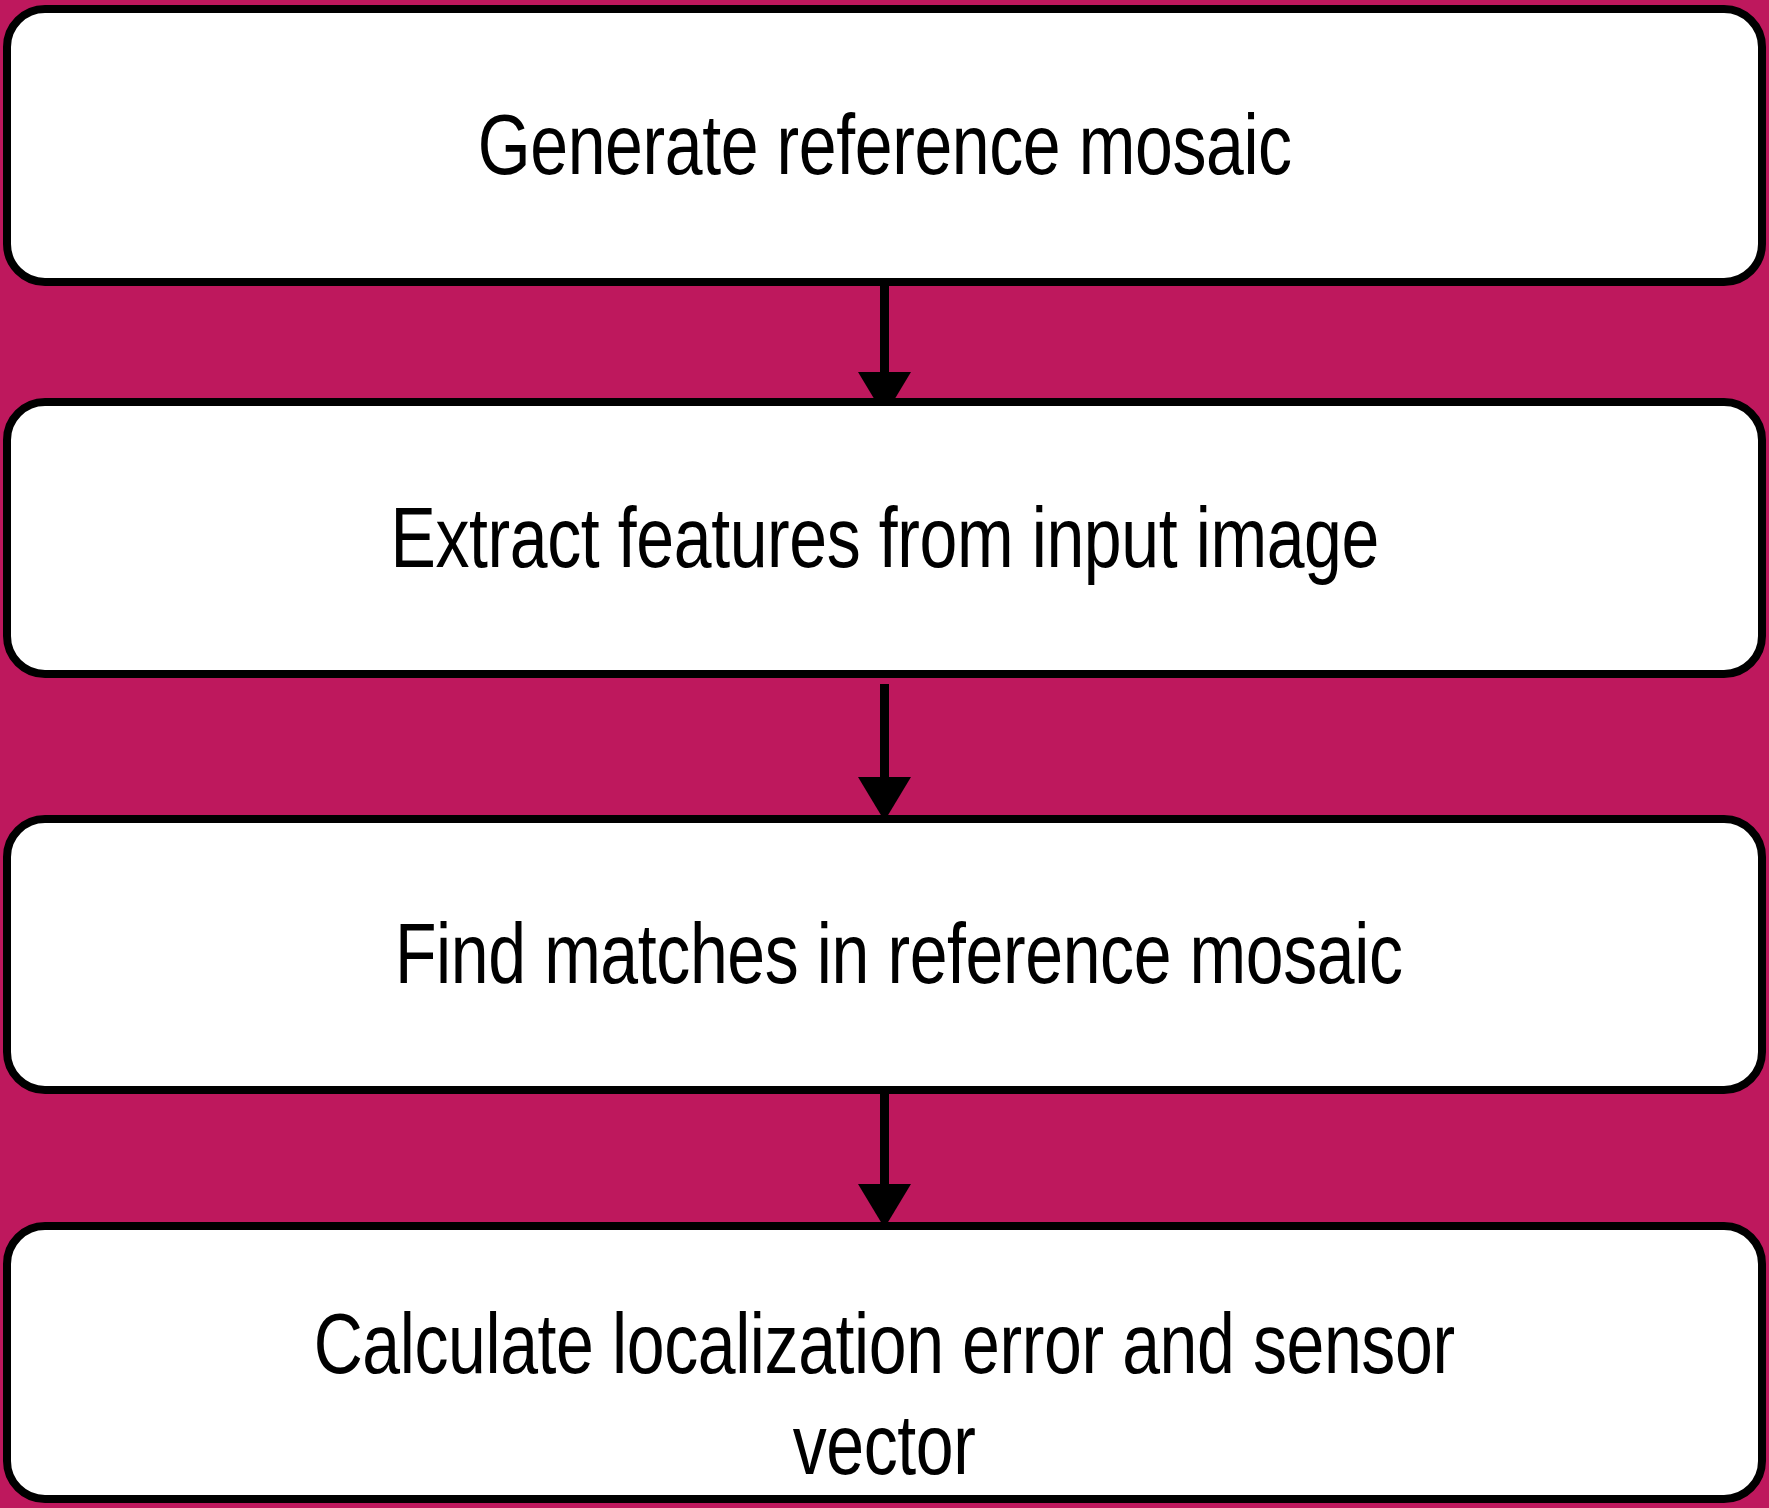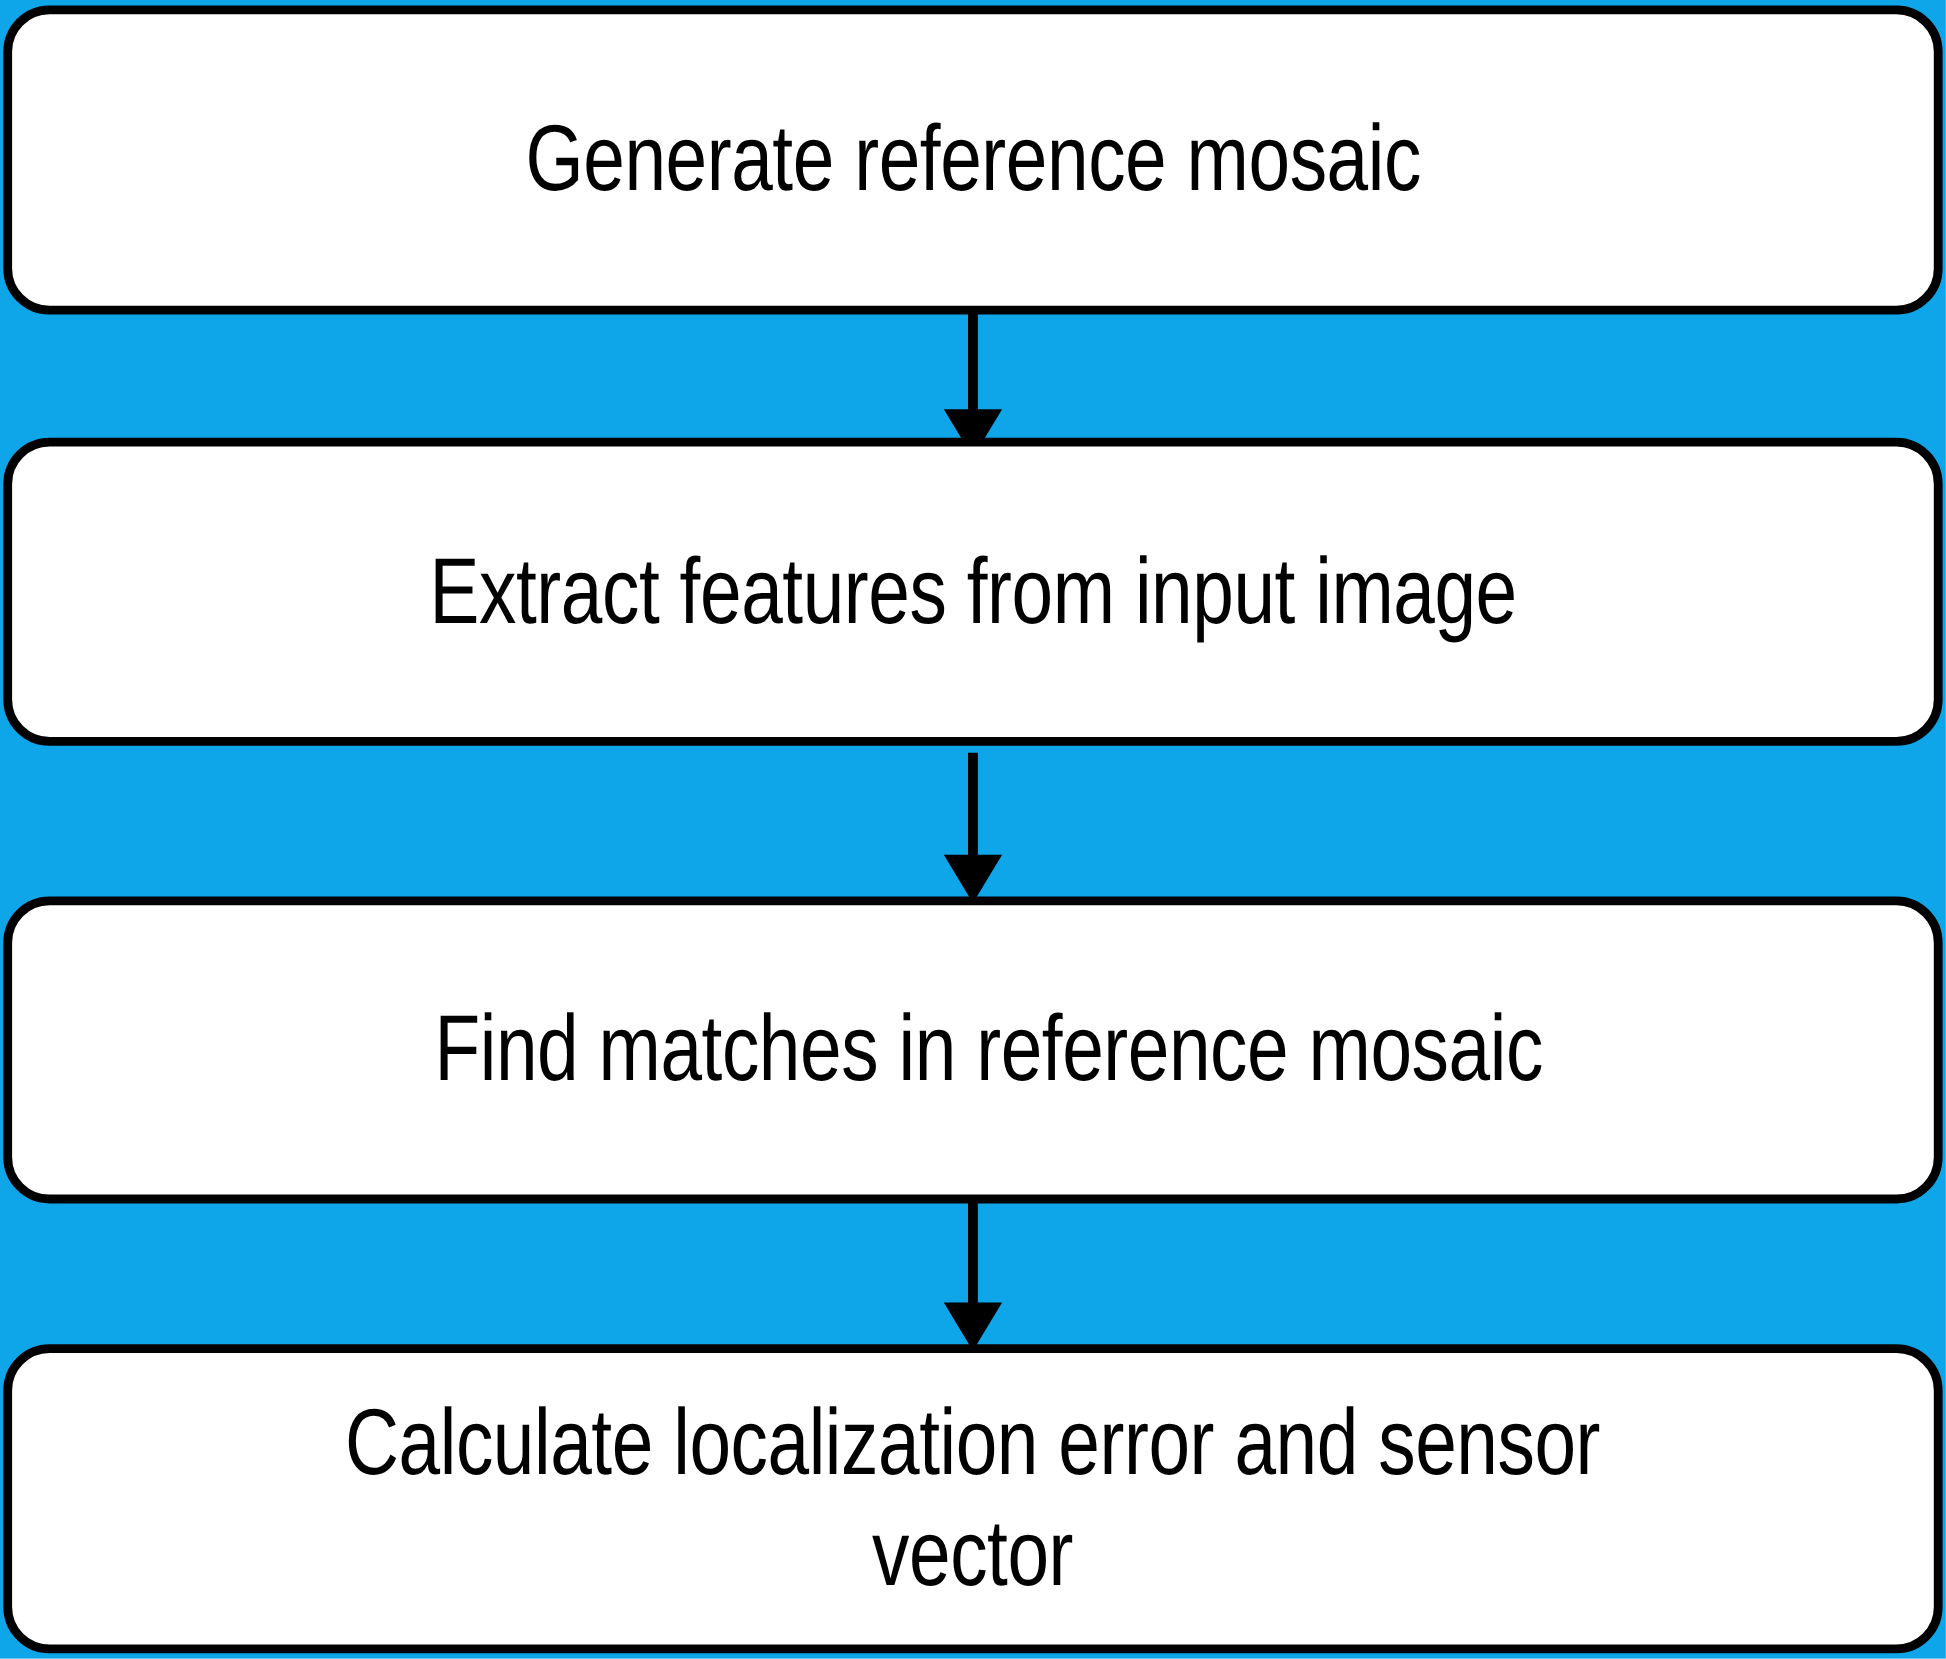--- a/index.html
+++ b/index.html
@@ -10,21 +10,21 @@
   body {
     width: 1769px;
     height: 1508px;
     font-family: "Liberation Sans", "DejaVu Sans", sans-serif;
     overflow: hidden;
   }
   #flowchart {
     position: relative;
     width: 1769px;
     height: 1508px;
-    background: #0ea5e9;
+    background: #be185d;
   }
   .node {
     position: absolute;
     left: 3px;
     width: 1763px;
     box-sizing: border-box;
     border: 8px solid #000000;
     border-radius: 42px;
     background: #ffffff;
     display: flex;
@@ -41,21 +41,21 @@
     letter-spacing: -0.5px;
     transform: scaleX(0.80);
     transform-origin: center center;
     white-space: pre-line;
     padding: 0 20px;
   }
   
   #node-1 { top: 5px;    height: 281px; }
   #node-2 { top: 398px;  height: 280px; }
   #node-3 { top: 815px;  height: 279px; padding-left: 28px; }
-  #node-4 { top: 1222px; height: 281px; }
+  #node-4 { top: 1222px; height: 281px; align-items: flex-end; }
 
   .connector {
     position: absolute;
     left: 0;
     width: 1769px;
     pointer-events: none;
   }
   #connector-1 { top: 280px;  height: 136px; }
   #connector-2 { top: 684px;  height: 137px; }
   #connector-3 { top: 1088px; height: 140px; }

